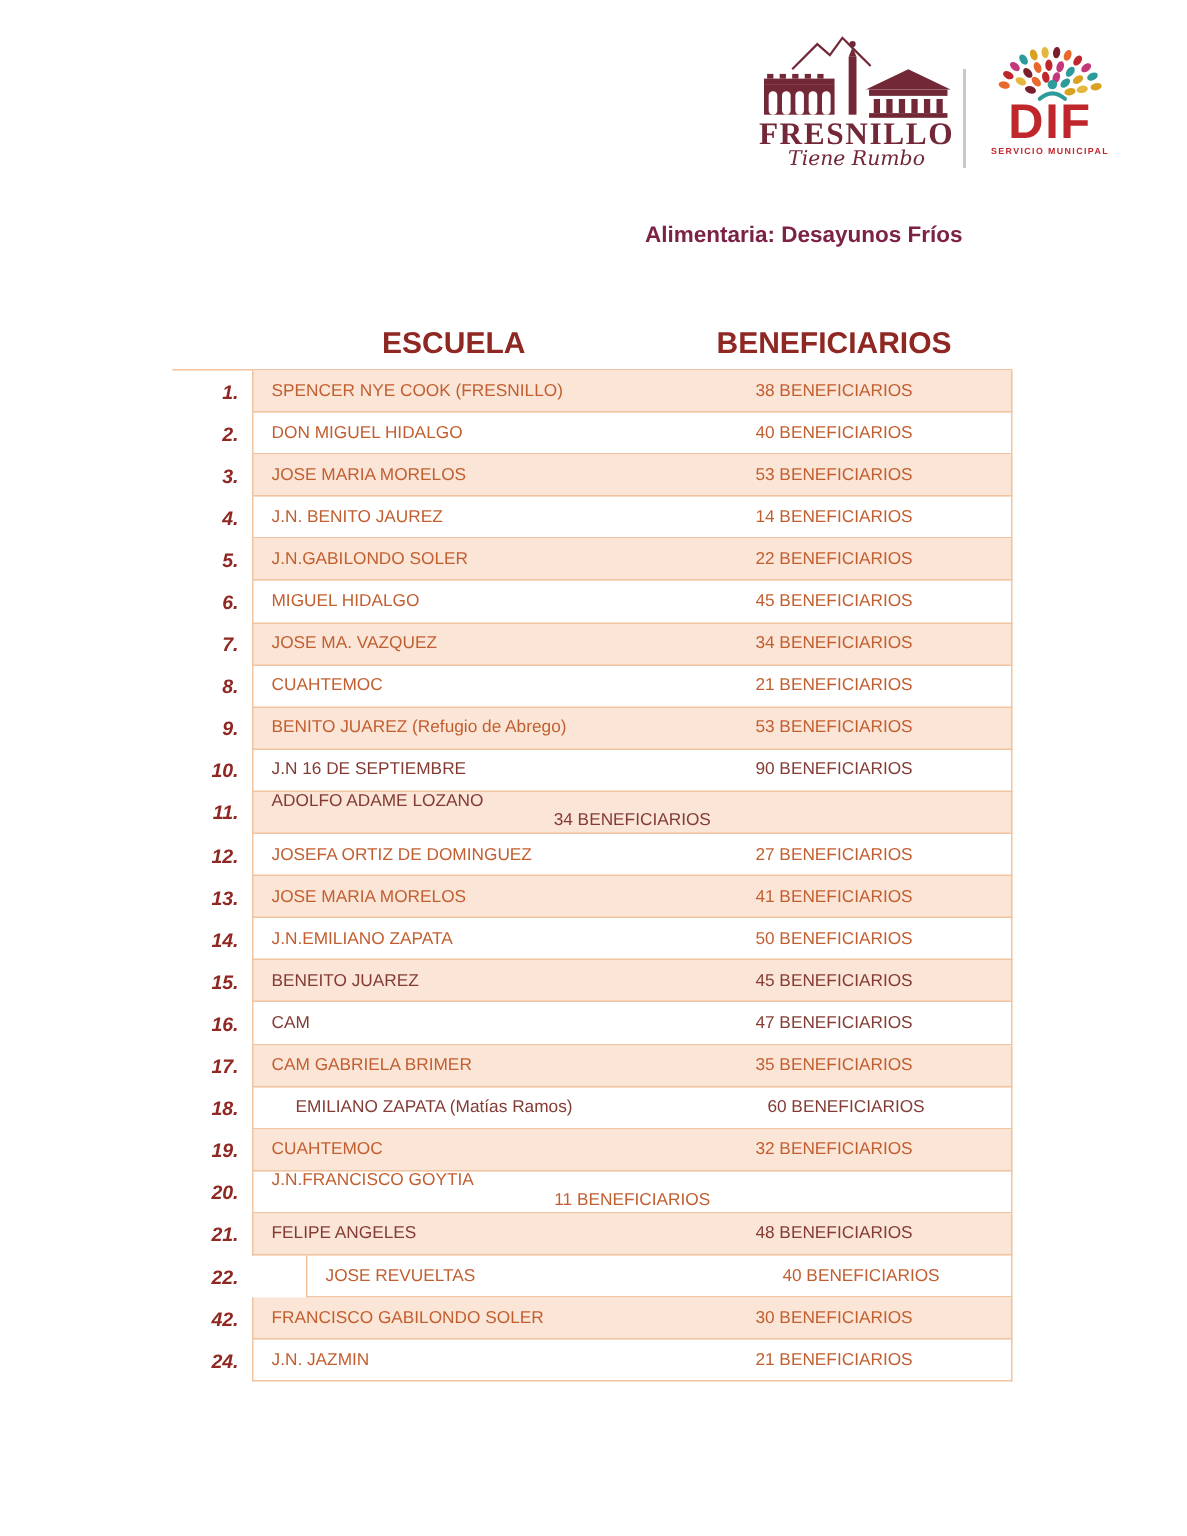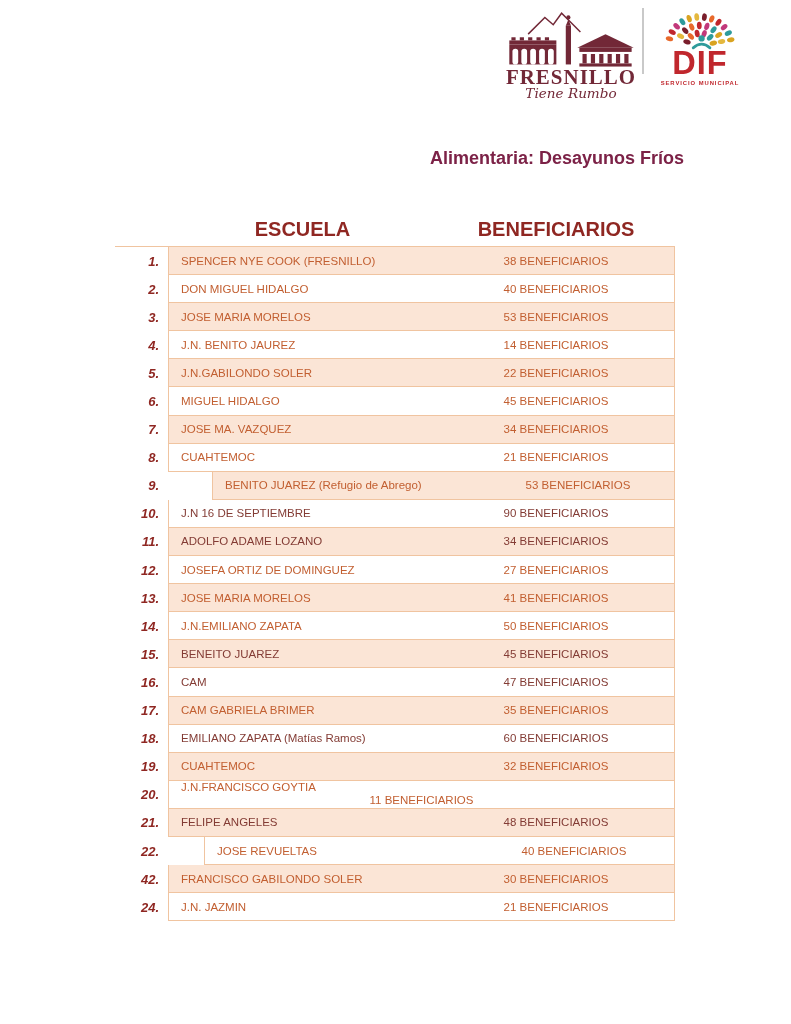--- a/index.html
+++ b/index.html
@@ -2,33 +2,33 @@
 <html style="--title: #7c2247; --heads: #8f2722; --shade: #fbe5d6; --tborder: #f0c4a0; --fresnillo: #722837; --difred: #c0272d;"><head>
 <meta charset="utf-8">
 <style>
   html,body { margin:0; padding:0; background:#fff; }
   .page {
     position:relative; width:791px; height:1024px; background:#ffffff;
     font-family:"Liberation Sans", sans-serif; overflow:hidden;
   }
 
   
-  .logos { position:absolute; top:8px; left:502px; display:flex; align-items:flex-start; }
+  .logos { position:absolute; top:20px; left:502px; display:flex; align-items:flex-end; }
   .logo-divider { width:2px; height:66px; background:#c9c9c9; margin:0 6px 0 2px; }
   .fres-fill { fill:var(--fresnillo); }
   .fres-stroke { stroke:var(--fresnillo); fill:none; }
   .fres-name { font-family:"Liberation Serif", serif; font-size:20px; letter-spacing:1px; fill:var(--fresnillo); font-weight:600; }
   .fres-tag  { font-family:"DejaVu Serif", serif; font-style:italic; font-size:13px; fill:var(--fresnillo); }
   .dif-name  { font-family:"Liberation Sans", sans-serif; font-weight:bold; font-size:31px; fill:var(--difred); letter-spacing:1px; }
   .dif-sub   { font-family:"Liberation Sans", sans-serif; font-weight:bold; font-size:5.6px; fill:var(--difred); letter-spacing:0.9px; }
 
   
   .title {
     position:absolute; top:148px; left:430px; margin:0;
-    font-size:18px; font-weight:bold; color:var(--title);
+    font-size:15px; font-weight:bold; color:var(--title);
   }
   .col-header { position:absolute; top:218px; font-size:20px; font-weight:bold; color:var(--heads); text-align:center; }
   .col-header.escuela { left:168px; width:269px; }
   .col-header.benef   { left:437px; width:238px; }
 
   
   .table {
     position:absolute; top:246px; left:115px; width:560px;
     border-top:1px solid var(--tborder);
   }
@@ -201,37 +201,37 @@
     <div class="trow">
       <div class="num">8.</div>
       <div class="cells" style="color: rgb(194, 95, 49);">
         <div class="school">CUAHTEMOC</div>
         <div class="benef">21 BENEFICIARIOS</div>
       </div>
     </div>
 
     <div class="trow">
       <div class="num">9.</div>
-      <div class="cells shade" style="color: rgb(194, 95, 49); margin-left: 44px;">
+      <div class="cells shade" style="color: rgb(194, 95, 49);">
         <div class="school">BENITO JUAREZ (Refugio de Abrego)</div>
         <div class="benef">53 BENEFICIARIOS</div>
       </div>
     </div>
 
     <div class="trow">
       <div class="num">10.</div>
       <div class="cells" style="color: rgb(131, 59, 52);">
         <div class="school">J.N 16 DE SEPTIEMBRE</div>
         <div class="benef">90 BENEFICIARIOS</div>
       </div>
     </div>
 
     <div class="trow">
       <div class="num">11.</div>
-      <div class="cells shade" style="color: rgb(131, 59, 52);">
+      <div class="cells shade" style="color: rgb(131, 59, 52); flex-direction: column;">
         <div class="school">ADOLFO ADAME LOZANO</div>
         <div class="benef">34 BENEFICIARIOS</div>
       </div>
     </div>
 
     <div class="trow">
       <div class="num">12.</div>
       <div class="cells" style="color: rgb(194, 95, 49);">
         <div class="school">JOSEFA ORTIZ DE DOMINGUEZ</div>
         <div class="benef">27 BENEFICIARIOS</div>
@@ -273,21 +273,21 @@
     <div class="trow">
       <div class="num">17.</div>
       <div class="cells shade" style="color: rgb(194, 95, 49);">
         <div class="school">CAM GABRIELA BRIMER</div>
         <div class="benef">35 BENEFICIARIOS</div>
       </div>
     </div>
 
     <div class="trow">
       <div class="num">18.</div>
-      <div class="cells" style="color: rgb(131, 59, 52);">
+      <div class="cells" style="color: rgb(131, 59, 52); padding-left: 16px;">
         <div class="school">EMILIANO ZAPATA (Matías Ramos)</div>
         <div class="benef">60 BENEFICIARIOS</div>
       </div>
     </div>
 
     <div class="trow">
       <div class="num">19.</div>
       <div class="cells shade" style="color: rgb(194, 95, 49);">
         <div class="school">CUAHTEMOC</div>
         <div class="benef">32 BENEFICIARIOS</div>

